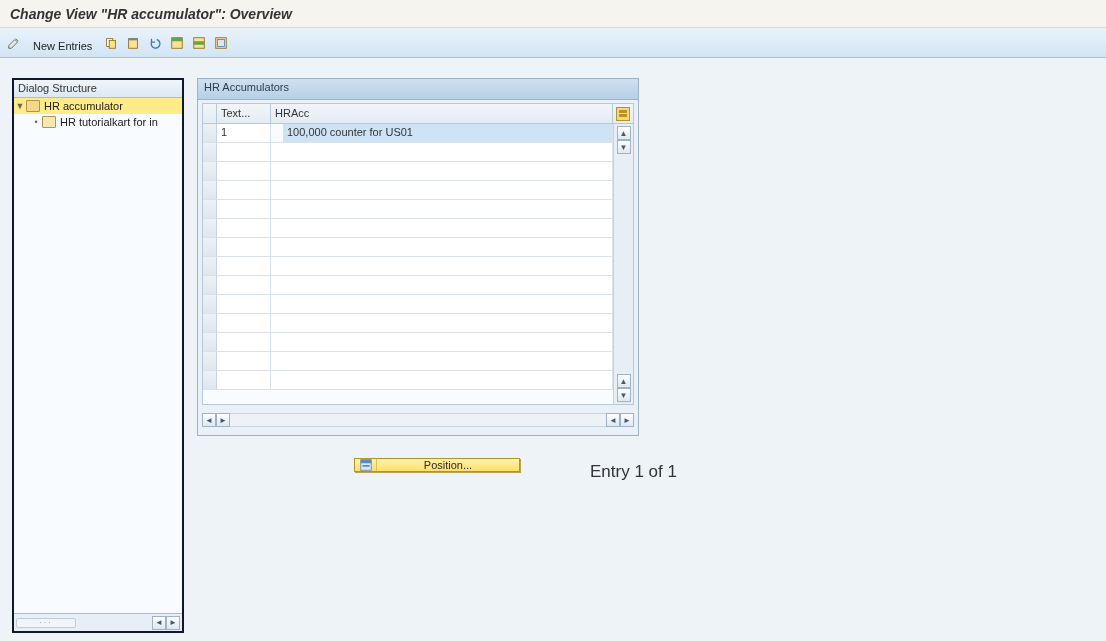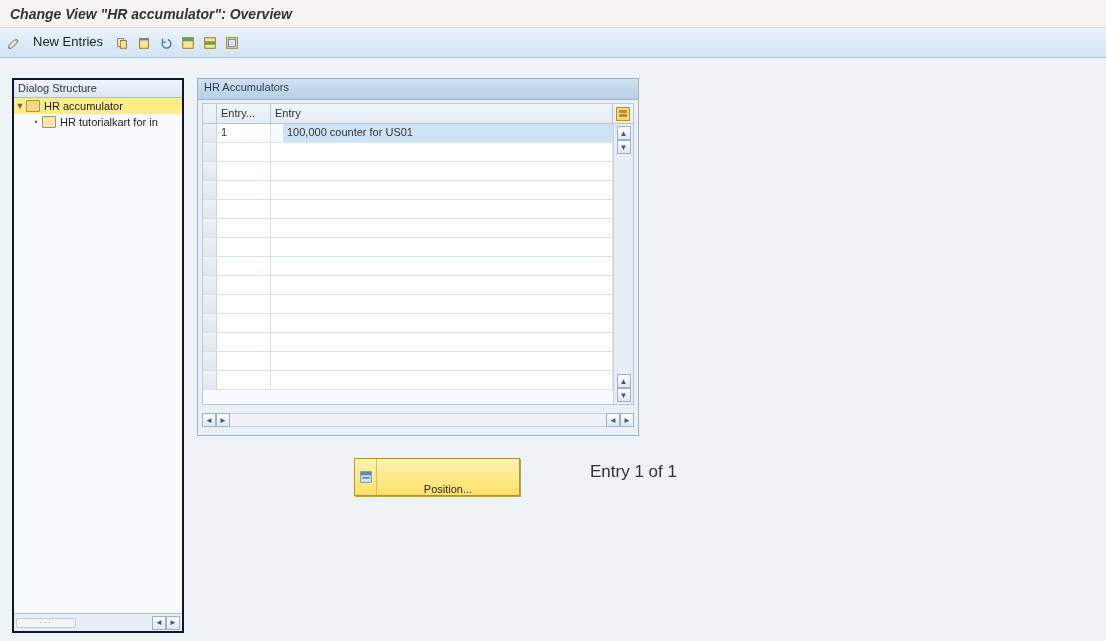--- a/index.html
+++ b/index.html
@@ -6,21 +6,21 @@
     body { font-family: Arial, sans-serif; font-size: 11px; background:#f2f2ee; width:1106px; height:641px; overflow:hidden; position:relative; }
 
     
     .title-bar { height:28px; background:#f5f4ee; border-bottom:1px solid #d9d8cf; display:flex; align-items:center; padding:0 10px; }
     .title-bar-text { font-size:14px; font-weight:bold; font-style:italic; color:#333; }
 
     
     .toolbar { height:30px; background:linear-gradient(#eaf3fb,#d2e4f4); border-bottom:1px solid #a9c3db; display:flex; align-items:center; padding:0 4px; gap:2px; position:relative; }
     .tb-btn { width:20px; height:20px; display:flex; align-items:center; justify-content:center; border:1px solid transparent; border-radius:2px; cursor:pointer; }
     .tb-btn svg { width:14px; height:14px; }
-    .new-entries-btn { height:20px; padding:0 6px; display:flex; align-items:flex-start; cursor:pointer; border:1px solid transparent; border-radius:2px; font-size:13px; color:#222; }
+    .new-entries-btn { height:20px; padding:0 6px; display:flex; align-items:flex-end; cursor:pointer; border:1px solid transparent; border-radius:2px; font-size:11px; color:#222; }
     .watermark { position:absolute; left:280px; top:2px; font-size:20px; color:#f4b78a; opacity:.85; font-family:Georgia, serif; }
 
     
     .main-area { position:absolute; top:58px; left:0; right:0; bottom:0; background:#eef3f8; }
 
     
     .dialog-panel { position:absolute; left:12px; top:20px; width:172px; height:555px; border:2px solid #0f172a; background:#f8fbff; }
     .dialog-header { height:18px; background:linear-gradient(#f0f5fa,#dde8f3); border-bottom:1px solid #a9bed2; color:#333; padding:2px 4px; font-size:11px; }
     .dialog-tree { font-size:11px; color:#222; }
     .tree-row { display:flex; align-items:center; height:16px; white-space:nowrap; overflow:hidden; }
@@ -51,21 +51,21 @@
     .g-sel{width:14px;background:linear-gradient(#eef2f7,#dfe6ee);border-right:1px solid #c7d3df;cursor:pointer;}
     .g-c1{width:54px;border-right:1px solid #d9e2eb;padding:2px 4px;color:#333;background:#fff;}
     .g-c2{flex:1;border-right:1px solid #d9e2eb;padding:2px 4px;color:#333;background:#fff;}
     .g-c2.sel{background:#cfe3f6;margin-left:12px;}
     .grid-vscroll{position:absolute;right:0;top:20px;bottom:0;width:20px;border-left:1px solid #c7d3df;background:#e7eef6;display:flex;flex-direction:column;justify-content:space-between;align-items:center;padding:2px 0;}
     .vs-pair{display:flex;flex-direction:column;gap:0;}
     .grid-hscroll{position:absolute;left:4px;right:4px;bottom:6px;height:18px;display:flex;align-items:center;}
     .hs-track{flex:1;height:14px;background:#eef2f7;border:1px solid #c7d3df;border-left:none;border-right:none;}
 
     
-    .position-btn{position:absolute;left:354px;top:400px;width:166px;height:38px;background:linear-gradient(#fff2b0,#ffe066);border:1px solid #b59325;box-shadow:1px 1px 0 #b9a257;display:flex;align-items:flex-end;cursor:pointer;}
+    .position-btn{position:absolute;left:354px;top:400px;width:166px;height:14px;background:linear-gradient(#fff2b0,#ffe066);border:1px solid #b59325;box-shadow:1px 1px 0 #b9a257;display:flex;align-items:center;cursor:pointer;}
     .position-btn .pb-icon{width:22px;height:100%;display:flex;align-items:center;justify-content:center;border-right:1px solid #d9bf63;}
     .position-btn .pb-icon svg{width:14px;height:14px;}
     .position-btn .pb-label{flex:1;text-align:center;color:#2a2a2a;font-size:11px;}
     .entry-count{position:absolute;left:590px;top:404px;font-size:17px;color:#333;}
   </style>
 </head>
 <body>
 
 <div class="title-bar">
   <span class="title-bar-text">Change View "HR accumulator": Overview</span>
@@ -142,22 +142,22 @@
         <div class="sb-btn">►</div>
       </div>
     </div>
   </div>
 
   <div class="hr-panel">
     <div class="hr-panel-header">HR Accumulators</div>
     <div class="grid-wrap">
       <div class="grid-head-row">
         <div class="gh-sel"></div>
-        <div class="gh-col1">Entry...</div>
-        <div class="gh-col2">Entry</div>
+        <div class="gh-col1">Text...</div>
+        <div class="gh-col2">HRAcc</div>
         <div class="gh-config">
             <div class="gh-config-icon"></div>
           </div>
       </div>
       <div class="grid-body">
         <div class="g-row">
           <div class="g-sel"></div>
           <div class="g-c1">1</div>
           <div class="g-c2 sel">100,000 counter for US01</div>
         </div>

